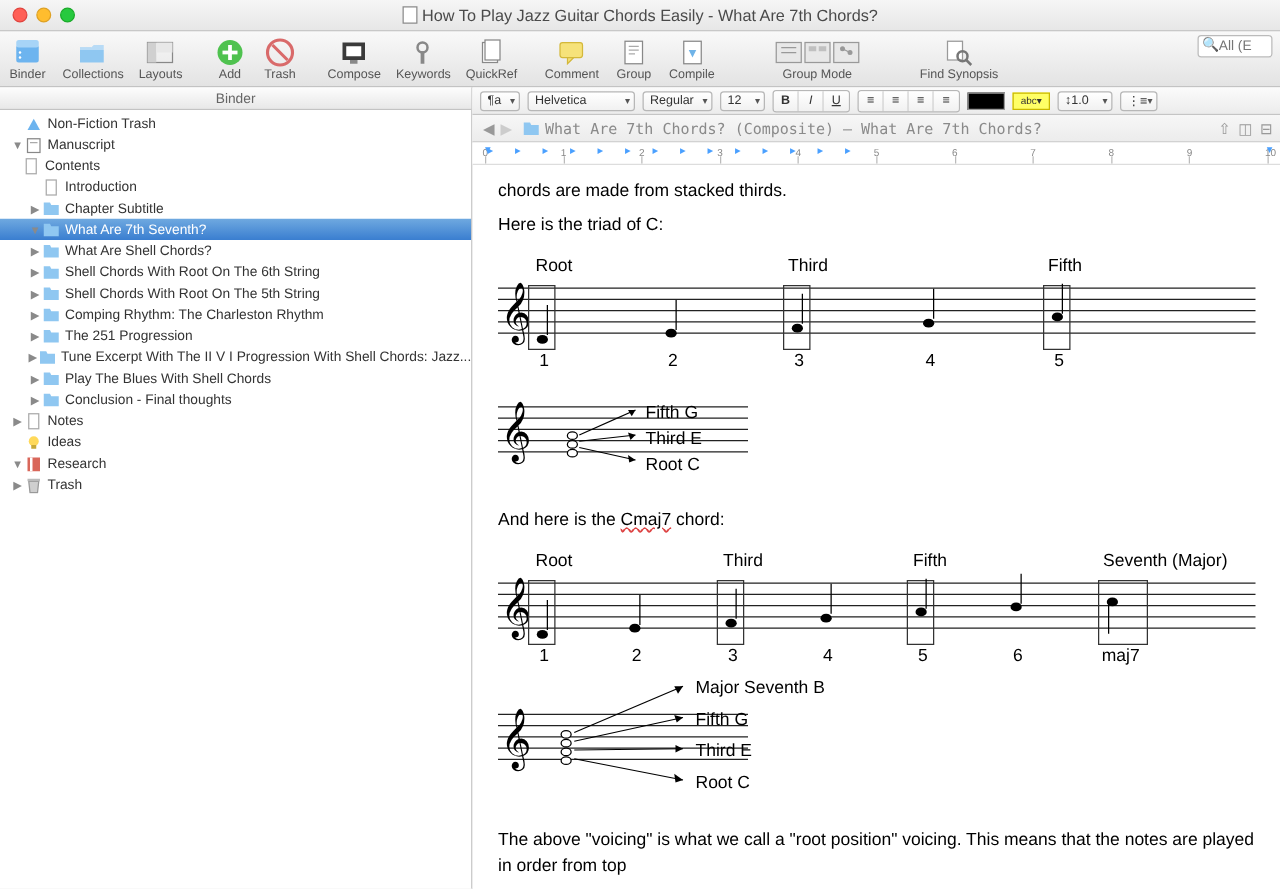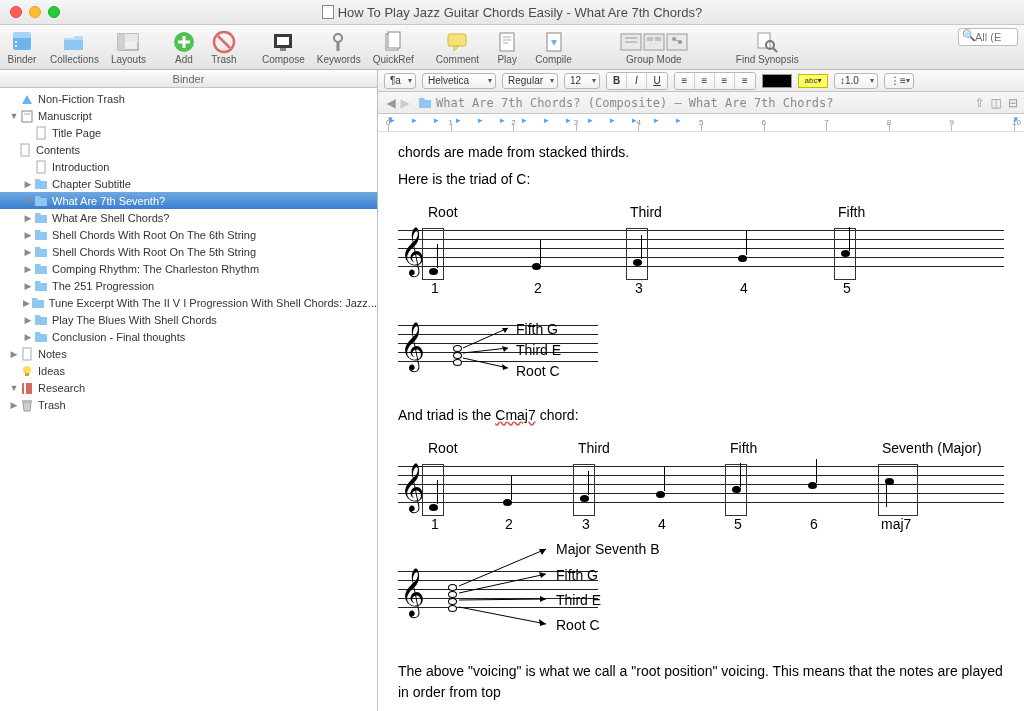--- a/index.html
+++ b/index.html
@@ -182,21 +182,21 @@
   </div>
   <div class="tb-item">
     <div class="tb-icon">
         <svg class="ico" viewBox="0 0 26 24">
           <rect x="6" y="3" width="14" height="18" fill="#fff" stroke="#888"></rect>
           <line x1="9" y1="7" x2="17" y2="7" stroke="#aaa"></line>
           <line x1="9" y1="10" x2="17" y2="10" stroke="#aaa"></line>
           <line x1="9" y1="13" x2="14" y2="13" stroke="#aaa"></line>
         </svg>
       </div>
-    <div class="tb-label">Play</div>
+    <div class="tb-label">Group</div>
   </div>
   <div class="tb-item">
     <div class="tb-icon">
         <svg class="ico" viewBox="0 0 26 24">
           <rect x="6" y="3" width="14" height="18" fill="#fff" stroke="#888"></rect>
           <path d="M10 10 L16 10 L13 16 Z" fill="#6fb3e8"></path>
         </svg>
       </div>
     <div class="tb-label">Compile</div>
   </div>
@@ -253,29 +253,20 @@
         <div class="sb-row" style="padding-left: 8px;">
           <span class="disclose">▼</span>
           <span class="sb-icon">
             <svg width="14" height="14">
               <rect x="2" y="2" width="10" height="11" fill="#fff" stroke="#888"></rect>
               <line x1="4" y1="5" x2="10" y2="5" stroke="#aaa"></line>
             </svg>
           </span>
           <span class="sb-label">Manuscript</span>
         </div>
-        <div class="sb-row" style="padding-left: 22px;">
-          <span class="disclose"></span>
-          <span class="sb-icon">
-            <svg width="14" height="14">
-              <rect x="3" y="1" width="8" height="12" fill="#fff" stroke="#aaa"></rect>
-            </svg>
-          </span>
-          <span class="sb-label">Title Page</span>
-        </div>
         <div class="sb-row" style="padding-left: 6px;">
           <span class="disclose"></span>
           <span class="sb-icon">
             <svg width="14" height="14">
               <rect x="3" y="1" width="8" height="12" fill="#fff" stroke="#aaa"></rect>
             </svg>
           </span>
           <span class="sb-label">Contents</span>
         </div>
         <div class="sb-row" style="padding-left: 22px;">
@@ -415,21 +406,21 @@
             </svg>
           </span>
           <span class="sb-label">Trash</span>
         </div>
       </div>
   </div>
 
   <div class="editor-col">
     <div class="format-bar">
       <div class="fb-select" style="width:32px">¶a</div>
-      <div class="fb-select" style="width:74px">Helvetica</div>
+      <div class="fb-select" style="width:86px">Helvetica</div>
       <div class="fb-select" style="width:56px">Regular</div>
       <div class="fb-select" style="width:36px">12</div>
       <div class="fb-btns">
         <div class="fb-btn" style="font-weight:bold">B</div>
         <div class="fb-btn" style="font-style:italic">I</div>
         <div class="fb-btn" style="text-decoration:underline">U</div>
       </div>
       <div class="fb-btns">
         <div class="fb-btn">≡</div>
         <div class="fb-btn">≡</div>
@@ -553,21 +544,21 @@
             <line x1="5" y1="30" x2="50" y2="25" stroke="#000"></line>
             <polygon points="50,25 44,23 46,29" fill="#000"></polygon>
             <line x1="5" y1="35" x2="50" y2="45" stroke="#000"></line>
             <polygon points="50,45 44,41 45,47" fill="#000"></polygon>
           </svg>
         <span class="arrow-text" style="left:118px;top:14px">Fifth G</span>
         <span class="arrow-text" style="left:118px;top:35px">Third E</span>
         <span class="arrow-text" style="left:118px;top:56px">Root C</span>
       </div>
 
-      <p><span>And triad is the </span><span style="text-decoration: underline wavy #d44">Cmaj7</span><span> chord:</span></p>
+      <p><span>And here is the </span><span style="text-decoration: underline wavy #d44">Cmaj7</span><span> chord:</span></p>
 
       <div class="staff">
         <div class="staff-lines">
             <div class="sl0"></div>
             <div class="sl1"></div>
             <div class="sl2"></div>
             <div class="sl3"></div>
             <div class="sl4"></div>
           </div>
         <span class="clef">𝄞</span>

